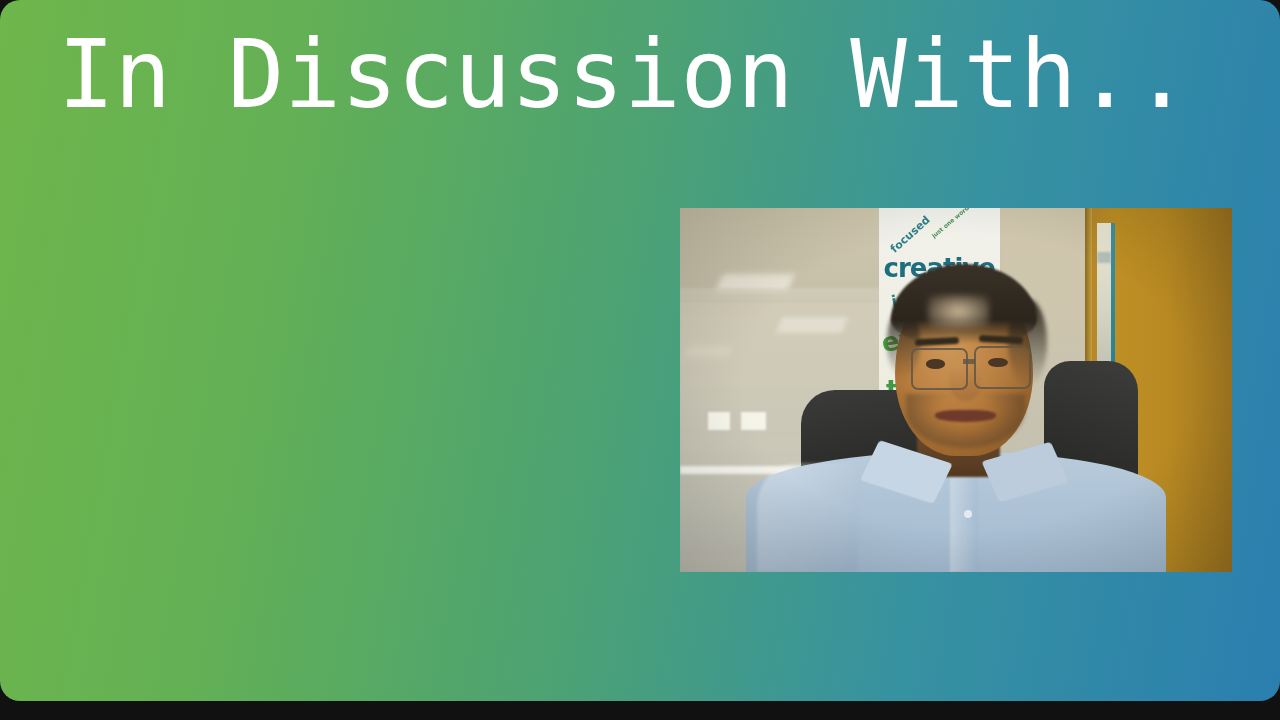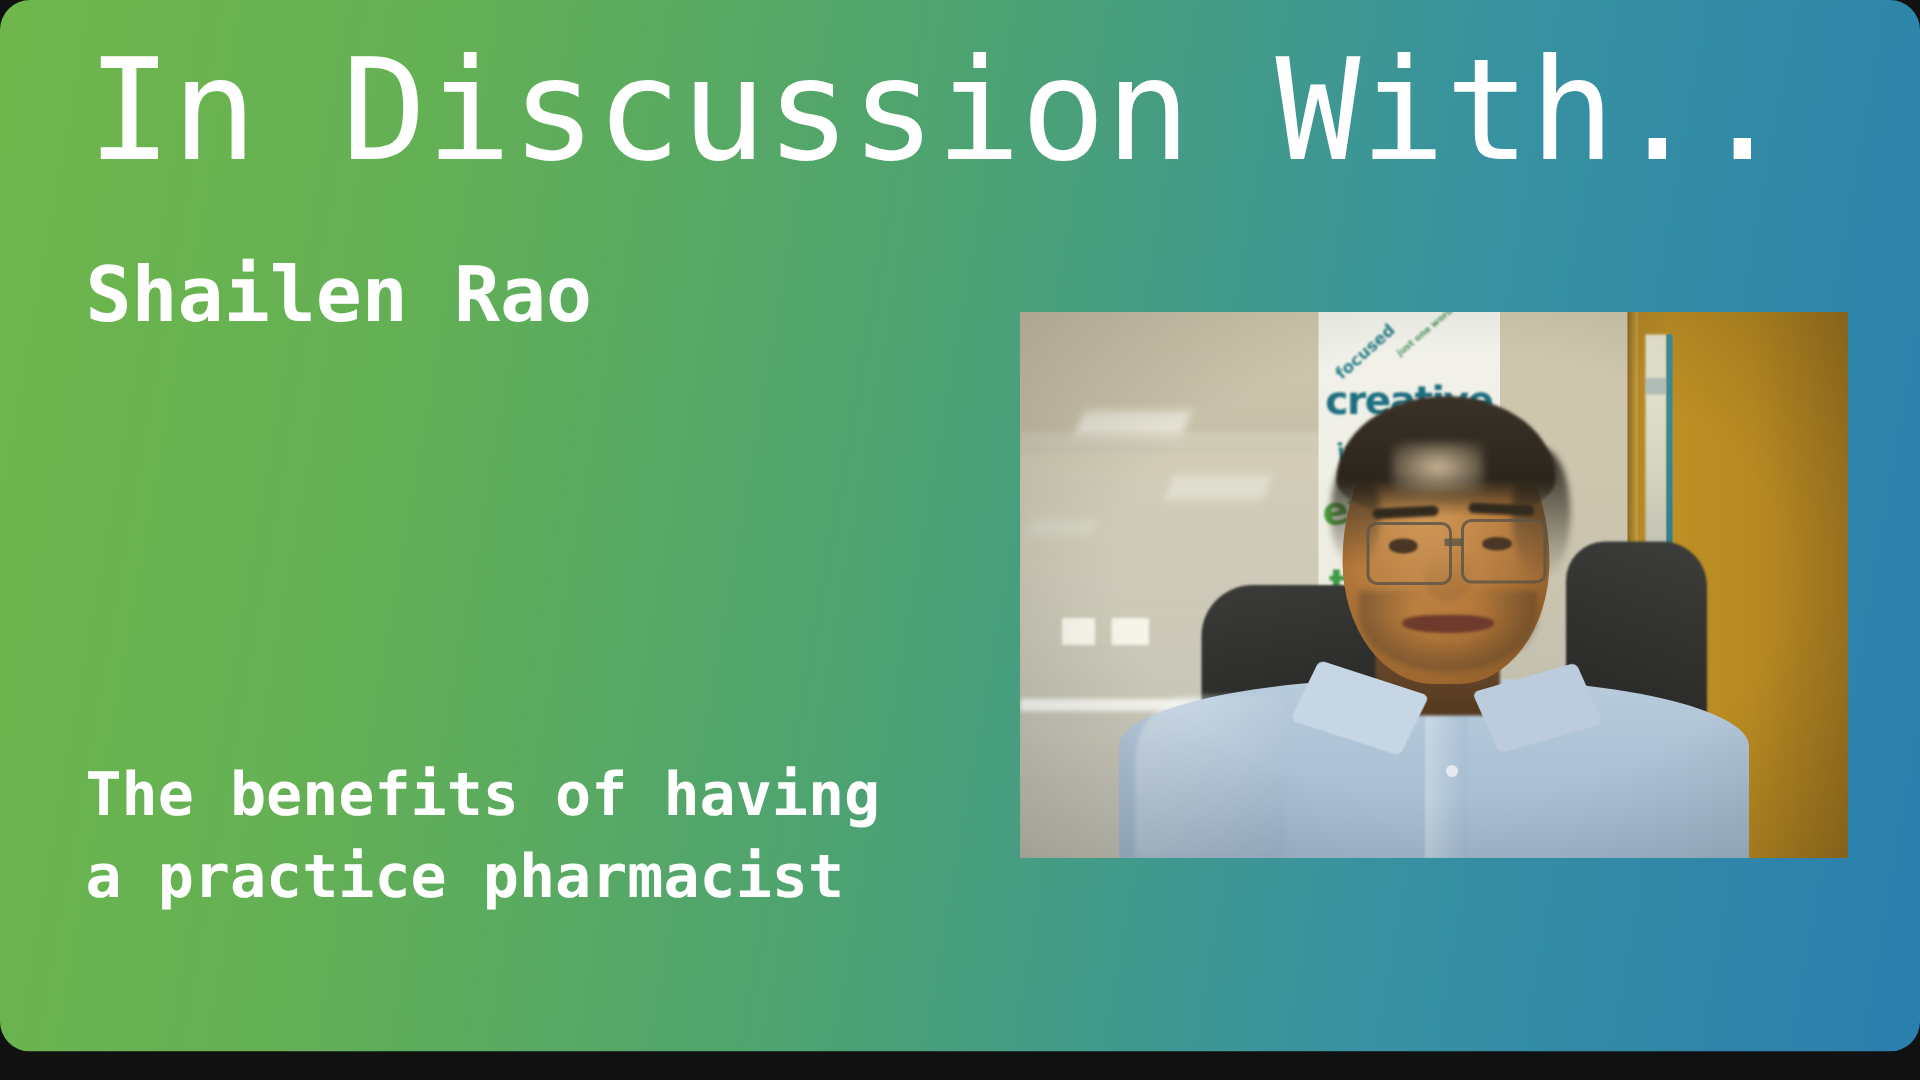--- a/index.html
+++ b/index.html
@@ -328,25 +328,22 @@
     background: radial-gradient(ellipse at 52% 48%, rgba(0,0,0,0) 55%, rgba(0,0,0,0.18) 100%);
   }
 </style>
 </head>
 <body>
 
 <div id="stage">
 
   <div class="headline">In Discussion With..</div>
 
-  <div class="speaker-name">Shailen Rao</div>
-
-
-  <div class="topic">The benefits of having
-a practice pharmacist</div>
+
+
 
   <div id="video-tile">
     <div class="bg-wall"></div>
     <div class="bg-ceiling"></div>
     <div class="ceiling-light-a"></div>
     <div class="ceiling-light-b"></div>
     <div class="ceiling-light-c"></div>
     <div class="glass-panel"></div>
     <div class="window-slot-a"></div>
     <div class="window-slot-b"></div>

